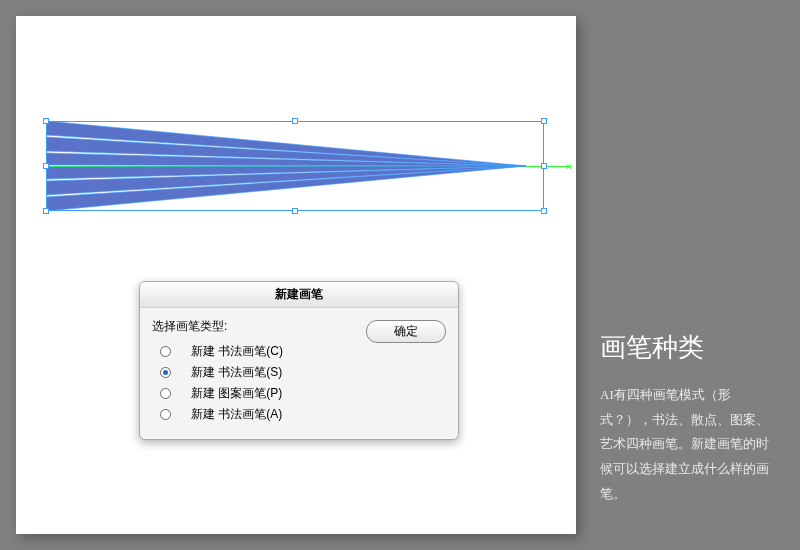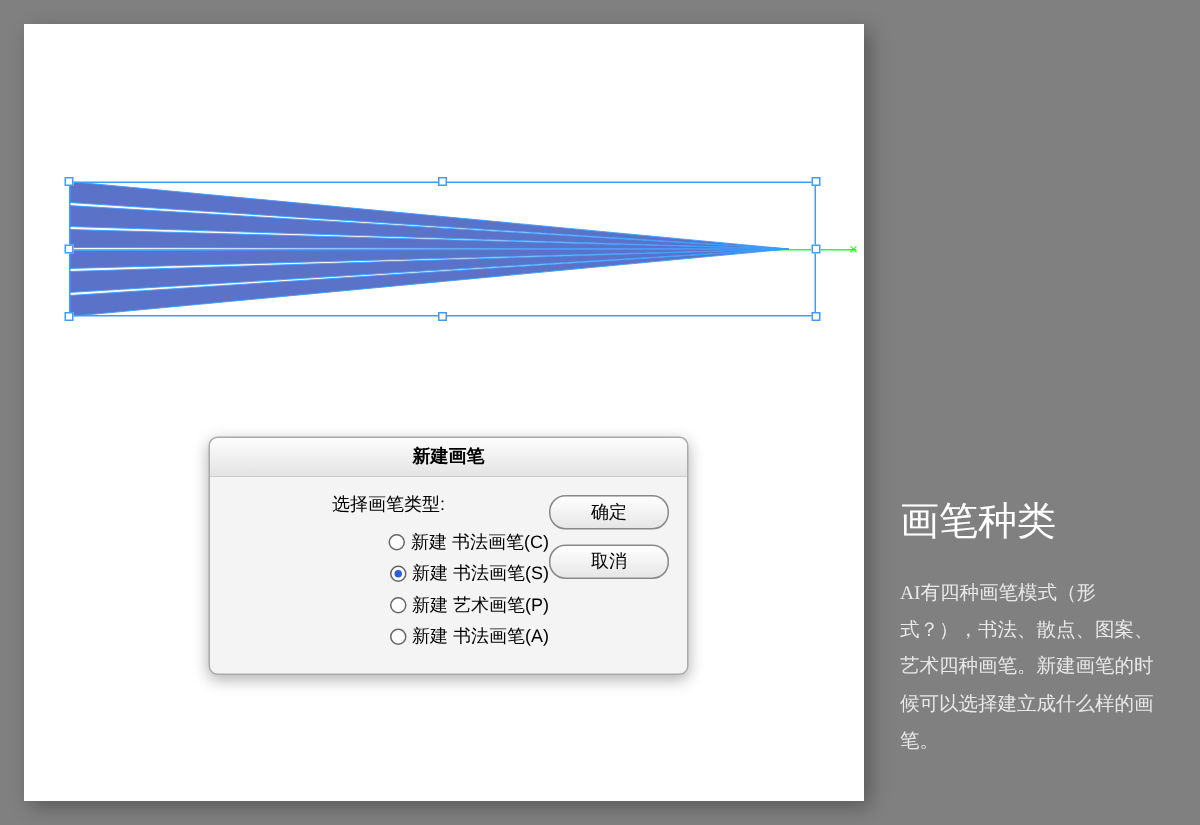--- a/index.html
+++ b/index.html
@@ -47,21 +47,21 @@
   }
   .green-x {
     position: absolute;
     color: #2aff2a;
     font-size: 10px;
     font-family: monospace;
   }
   .dialog {
     position: absolute;
     left: 123px;
-    top: 275px;
+    top: 265px;
     width: 320px;
     background: #f4f4f4;
     border: 1px solid #aaa;
     border-radius: 6px;
     box-shadow: 0 3px 10px rgba(0,0,0,0.3);
   }
   .dialog-title {
     text-align: center;
     font-size: 12px;
     font-weight: bold;
@@ -69,27 +69,26 @@
     background: linear-gradient(#fdfdfd, #e4e4e4);
     border-bottom: 1px solid #ccc;
     border-radius: 6px 6px 0 0;
   }
   .dialog-body {
     display: flex;
     padding: 10px 12px 14px 12px;
     font-size: 12px;
   }
   .dialog-left { flex: 1; }
-  .dialog-label { margin-bottom: 6px; text-align: center; }
+  .dialog-label { margin-bottom: 6px; }
   .radio-row {
     display: flex;
     align-items: center;
     padding: 2px 0 2px 8px;
-    gap: 4px;
-    justify-content: flex-end;
+    gap: 20px;
   }
   .radio {
     width: 11px; height: 11px;
     border: 1px solid #666;
     border-radius: 50%;
     background: #fff;
     display: inline-flex;
     align-items: center;
     justify-content: center;
   }
@@ -173,30 +172,29 @@
         <div class="radio-row">
           <span class="radio"></span>
           <span>新建 书法画笔(C)</span>
         </div>
         <div class="radio-row">
           <span class="radio checked"></span>
           <span>新建 书法画笔(S)</span>
         </div>
         <div class="radio-row">
           <span class="radio"></span>
-          <span>新建 艺术画笔(P)</span>
+          <span>新建 图案画笔(P)</span>
         </div>
         <div class="radio-row">
           <span class="radio"></span>
           <span>新建 书法画笔(A)</span>
         </div>
       </div>
       <div class="dialog-right">
         <div class="btn">确定</div>
-        <div class="btn">取消</div>
       </div>
     </div>
   </div>
 
 </div>
 
 <div class="side-text">
   <div class="side-title">画笔种类</div>
   <div class="side-body">AI有四种画笔模式（形式？），书法、散点、图案、艺术四种画笔。新建画笔的时候可以选择建立成什么样的画笔。</div>
 </div>

